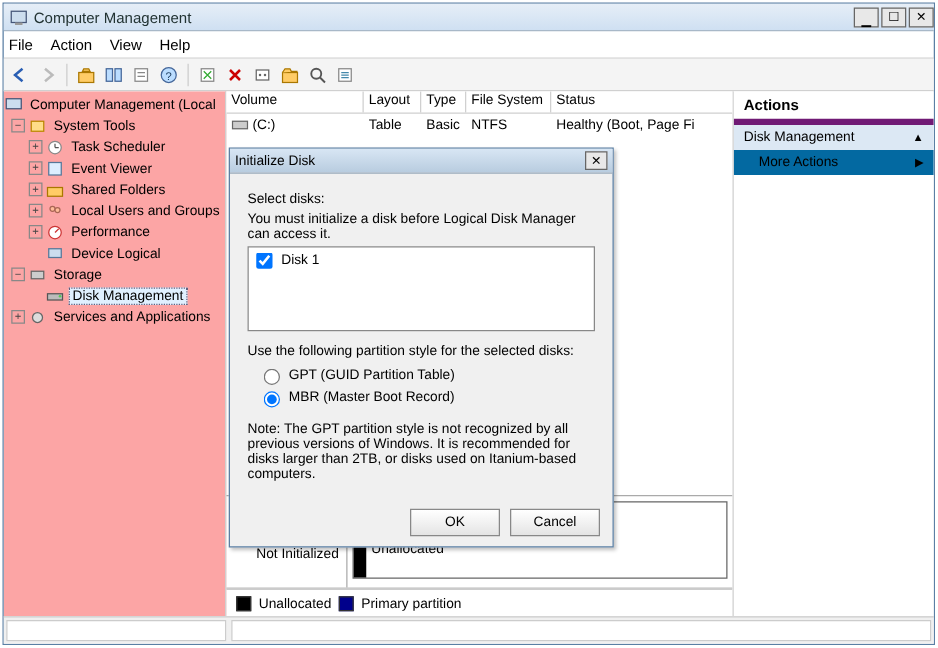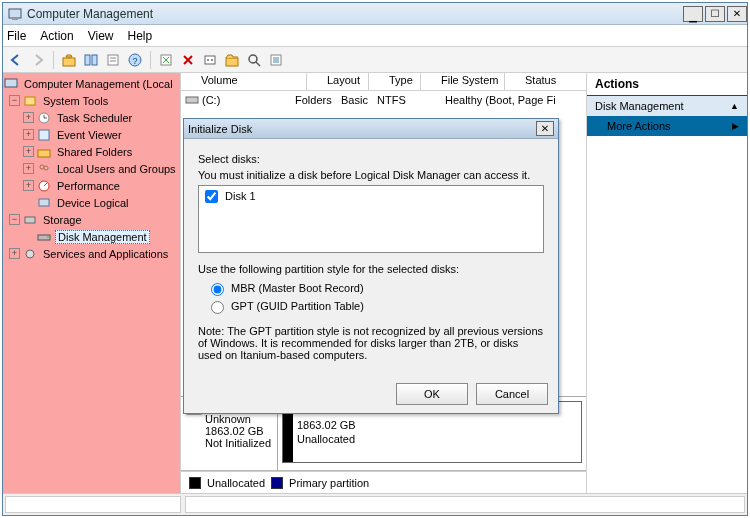--- a/index.html
+++ b/index.html
@@ -18,41 +18,41 @@
 .body { flex:1; display:flex; overflow:hidden; }
 .tree { width:178px; border-right:1px solid #d0d0d0; overflow:hidden; font-size:11px; padding:2px 0; background:#fca5a5; }
 .tree-row { display:flex; align-items:center; height:17px; white-space:nowrap; }
 .tree-row .ind { display:inline-block; }
 .tree-row .tw { width:11px; height:11px; border:1px solid #888; font-size:9px; line-height:9px; text-align:center; margin-right:2px; color:#444; }
 .tree-row .ti { width:16px; height:14px; margin-right:3px; }
 .tree-row .lbl { padding:0 2px; }
 .tree-row.sel .lbl { background:#e0f0ff; border:1px dotted #606080; }
 .middle { flex:1; display:flex; flex-direction:column; border-right:1px solid #d0d0d0; position:relative; overflow:hidden; }
 .vol-header { height:18px; display:flex; border-bottom:1px solid #d0d0d0; font-size:11px; background:#fff; }
-.vol-header .col { border-right:1px solid #d0d0d0; padding:1px 4px;margin-left:16px; }
+.vol-header .col { border-right:1px solid #d0d0d0; padding:1px 4px; }
 .vol-row { height:18px; display:flex; font-size:11px; align-items:center; }
 .vol-row .cell { padding:1px 4px; }
 .vol-blank { flex:1; }
 .disk-area { border-top:1px solid #aaa; font-size:11px; }
 .disk-row { display:flex; height:74px; border-bottom:1px solid #bbb; }
 .disk-label { width:97px; border-right:1px solid #aaa; padding:4px; display:flex; }
 .disk-icon-col { width:20px; }
 .disk-vol { flex:1; margin:4px; position:relative; }
 .disk-vol-inner { border:1px solid #666; height:62px; position:relative; }
 .disk-vol-inner .stripe { position:absolute; left:0; top:0; bottom:0; width:10px; }
 .disk-vol-inner .vtxt { padding:2px 2px 2px 14px; line-height:14px; }
 .legend { height:22px; padding:2px 8px; display:flex; align-items:center; font-size:11px; gap:6px; border-top:1px solid #ccc; }
 .legend .sw { width:12px; height:12px; border:1px solid #333; display:inline-block; }
 .actions { width:160px; font-size:11px; background:#fff; }
-.actions-hd { padding:4px 8px; font-weight:bold; font-size:12px; border-bottom:1px solid #701a75; }
+.actions-hd { padding:4px 8px; font-weight:bold; font-size:12px; border-bottom:5px solid #701a75; }
 .action-item { padding:4px 8px; background:#e8f0f8; display:flex; align-items:center; }
 .action-item .arr { margin-left:auto; font-size:9px; }
 .statusbar { height:22px; border-top:1px solid #ccc; background:#f0f0f0; display:flex; padding:2px; gap:4px; }
 .statusbar .cell { border:1px solid #ccc; background:#fff; }
-.dialog { position:absolute; left:183px; top:118px; width:376px; border:1px solid #5a7fa4; background:#f0f0f0; box-shadow:2px 2px 3px rgba(0,0,0,0.25); z-index:10; font-size:11px; }
+.dialog { position:absolute; left:183px; top:118px; width:308px; border:1px solid #5a7fa4; background:#f0f0f0; box-shadow:2px 2px 3px rgba(0,0,0,0.25); z-index:10; font-size:11px; }
 .dialog-title { height:20px; background:linear-gradient(#d8e6f4,#b8ccdf); display:flex; align-items:center; padding:0 4px; border-bottom:1px solid #9ab; }
 .dialog-title .t { flex:1; }
 .dialog-body { padding:10px 14px; }
 .dialog-body p { margin:4px 0; }
 .listbox { border:1px solid #888; background:#fff; height:68px; margin:4px 0 10px 0; padding:2px; }
 .listbox label { display:flex; align-items:center; gap:4px; height:16px; }
 .radiogroup label { display:flex; align-items:center; gap:4px; height:18px; margin-left:8px; }
 .dialog-buttons { display:flex; justify-content:flex-end; gap:8px; padding:8px 10px; }
 .dialog-buttons button { width:72px; height:22px; font-size:11px; border:1px solid #888; background:linear-gradient(#fff,#e4e4e4); }
 svg { display:block; }
@@ -290,21 +290,21 @@
       </div>
       <div class="vol-row">
         <span class="cell" style="width:110px;display:flex;align-items:center;gap:3px">
           <span>
               <svg width="14" height="12">
                 <rect x="1" y="3" width="12" height="6" fill="#ccc" stroke="#666"></rect>
               </svg>
             </span>
           <span>(C:)</span>
         </span>
-        <span class="cell" style="width:46px">Folders</span>
+        <span class="cell" style="width:46px">Table</span>
         <span class="cell" style="width:36px">Basic</span>
         <span class="cell" style="width:68px">NTFS</span>
         <span class="cell" style="flex:1">Healthy (Boot, Page Fi</span>
       </div>
 
       <div class="vol-blank"></div>
 
       <div class="disk-area">
         <div class="disk-row">
           <div class="disk-label">
@@ -370,27 +370,27 @@
     <p>You must initialize a disk before Logical Disk Manager can access it.</p>
     <div class="listbox">
       <label>
         <input type="checkbox" checked="" style="">
         <span>Disk 1</span>
       </label>
     </div>
     <p>Use the following partition style for the selected disks:</p>
     <div class="radiogroup">
       <label>
+          <input type="radio" name="ps" style="">
+          <span>GPT (GUID Partition Table)</span>
+        </label>
+      <label>
           <input type="radio" name="ps" checked="" style="">
           <span>MBR (Master Boot Record)</span>
         </label>
-      <label>
-          <input type="radio" name="ps" style="">
-          <span>GPT (GUID Partition Table)</span>
-        </label>
     </div>
     <p style="margin-top:10px">Note: The GPT partition style is not recognized by all previous versions of Windows. It is recommended for disks larger than 2TB, or disks used on Itanium-based computers.</p>
   </div>
   <div class="dialog-buttons">
     <button>OK</button>
     <button>Cancel</button>
   </div>
 </div>
 
 </body></html>

